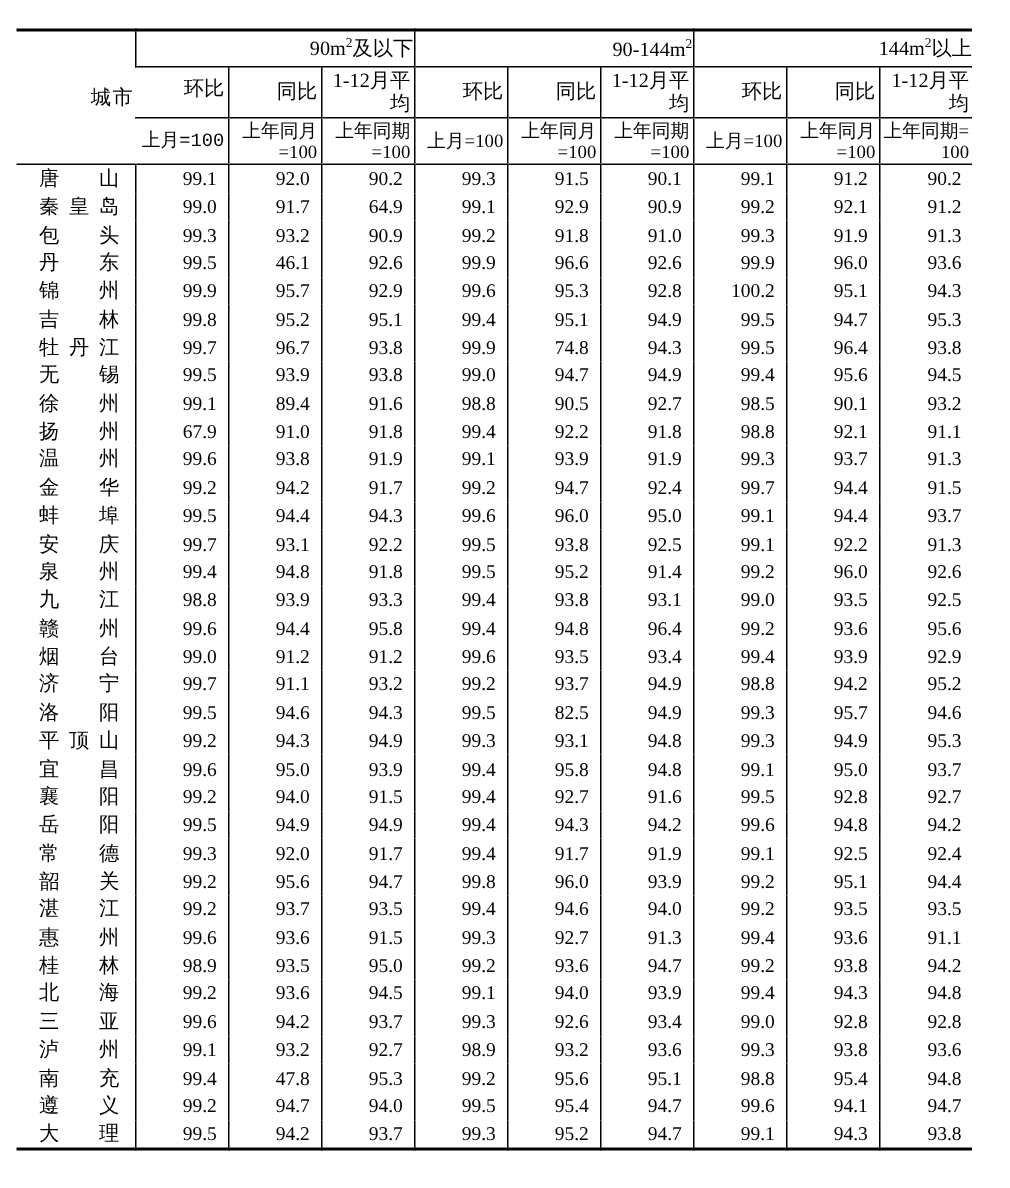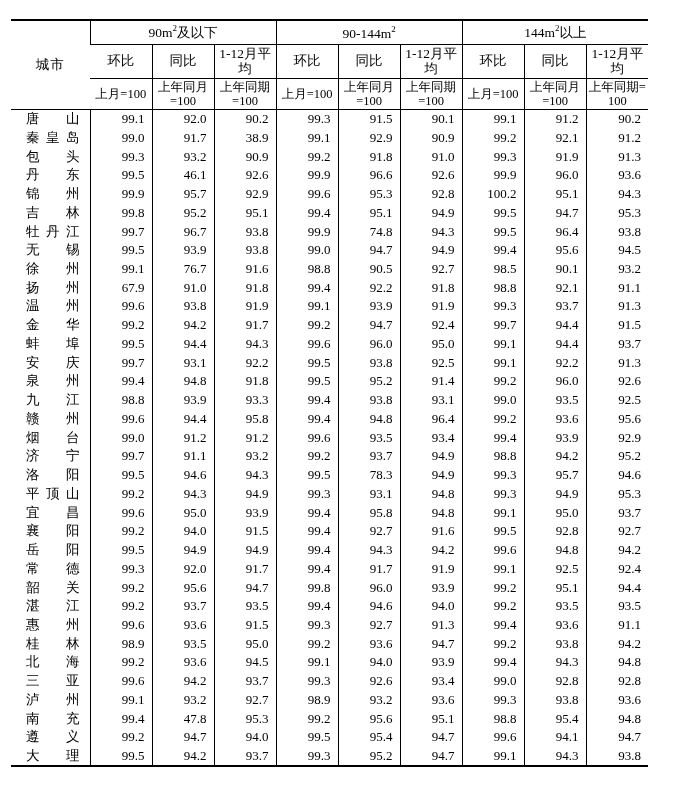--- a/index.html
+++ b/index.html
@@ -28,23 +28,23 @@
     border-top: 2px solid #000;
     border-bottom: 2px solid #000;
     font-size: 13px;
     color: #000;
   }
   col.c-city { width: 79px; }
   col.c-val  { width: 62px; }
 
   
   th, td { border-left: 1px solid #000; padding: 0; vertical-align: middle; font-weight: normal; }
-  tr > th:first-child, tr > td:first-child { border-left: none; }
+  tr > th:first-child, tr > td:first-child { border-left: none; font-family: Liberation Mono, monospace; }
 
-  thead th { text-align: center; }
+  thead th { text-align: right; }
   th.city-h {
     border-bottom: 1px solid #000;
     font-size: 13.5px;
     letter-spacing: 1px;
   }
   tr.group-row { height: 24px; }
   th.group { border-bottom: 1px solid #000; font-size: 13.5px; }
   th.group sup { font-size: 9px; }
   tr.metric-row { height: 31px; }
   th.metric {
@@ -141,21 +141,21 @@
         <tr>
           <td class="city">
             <div class="city-wrap">
               <span>秦</span>
               <span>皇</span>
               <span>岛</span>
             </div>
           </td>
           <td class="num">99.0</td>
           <td class="num">91.7</td>
-          <td class="num">38.9</td>
+          <td class="num">64.9</td>
           <td class="num">99.1</td>
           <td class="num">92.9</td>
           <td class="num">90.9</td>
           <td class="num">99.2</td>
           <td class="num">92.1</td>
           <td class="num">91.2</td>
         </tr>
         <tr>
           <td class="city">
             <div class="city-wrap">
@@ -260,21 +260,21 @@
           <td class="num">94.5</td>
         </tr>
         <tr>
           <td class="city">
             <div class="city-wrap">
               <span>徐</span>
               <span>州</span>
             </div>
           </td>
           <td class="num">99.1</td>
-          <td class="num">76.7</td>
+          <td class="num">89.4</td>
           <td class="num">91.6</td>
           <td class="num">98.8</td>
           <td class="num">90.5</td>
           <td class="num">92.7</td>
           <td class="num">98.5</td>
           <td class="num">90.1</td>
           <td class="num">93.2</td>
         </tr>
         <tr>
           <td class="city">
@@ -450,21 +450,21 @@
           <td class="city">
             <div class="city-wrap">
               <span>洛</span>
               <span>阳</span>
             </div>
           </td>
           <td class="num">99.5</td>
           <td class="num">94.6</td>
           <td class="num">94.3</td>
           <td class="num">99.5</td>
-          <td class="num">78.3</td>
+          <td class="num">82.5</td>
           <td class="num">94.9</td>
           <td class="num">99.3</td>
           <td class="num">95.7</td>
           <td class="num">94.6</td>
         </tr>
         <tr>
           <td class="city">
             <div class="city-wrap">
               <span>平</span>
               <span>顶</span>

